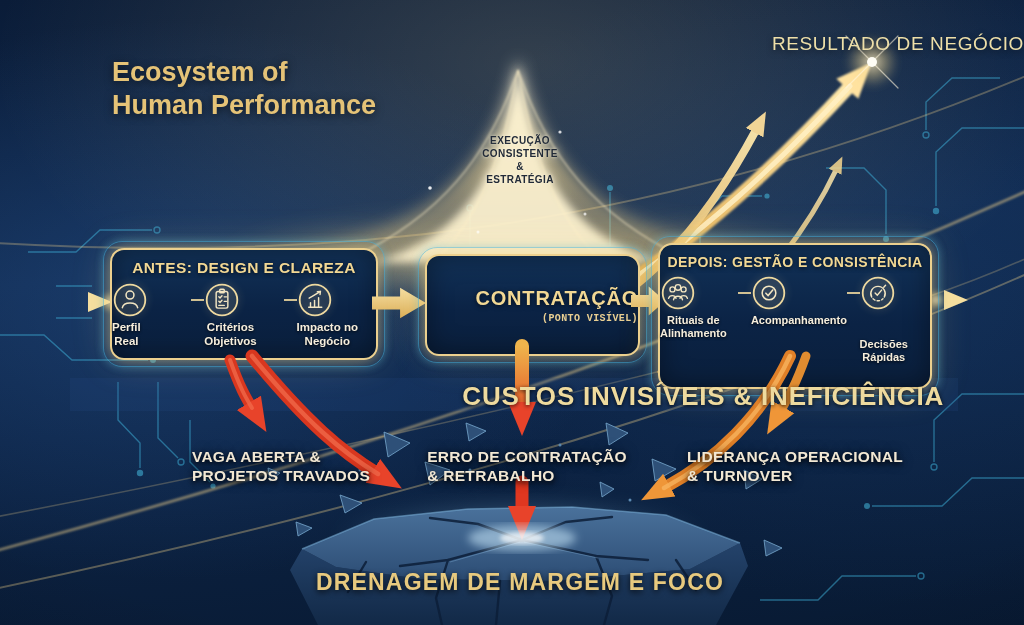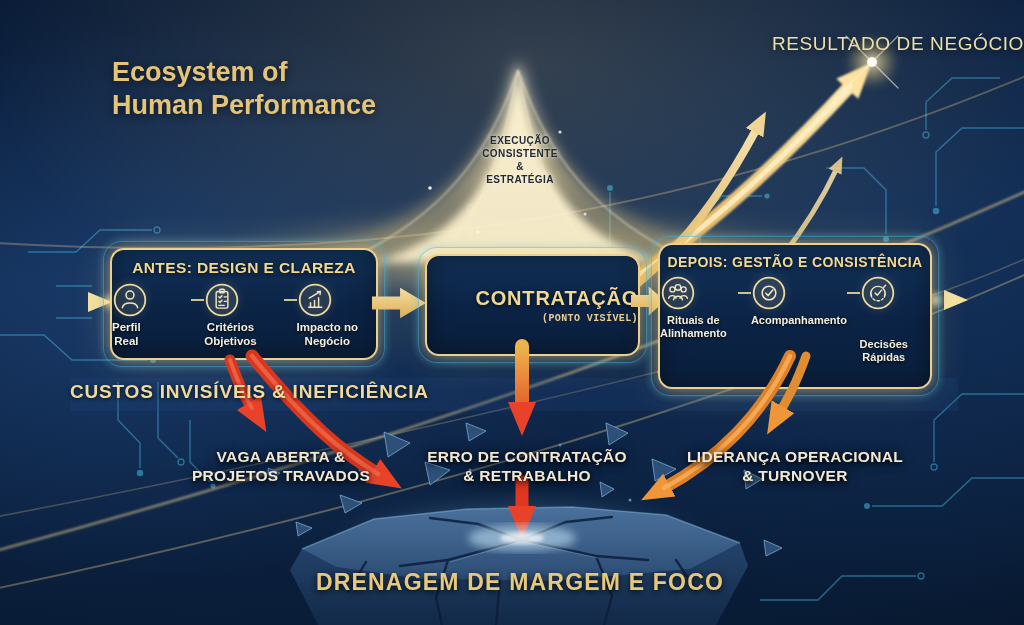--- a/index.html
+++ b/index.html
@@ -46,24 +46,24 @@
   .stage-after .item-label{font-size:11px;}
   .hiring-title{font-size:20px;font-weight:bold;color:#f2d894;letter-spacing:.8px;text-shadow:0 1px 5px rgba(0,0,0,.7);}
   .hiring-subtitle{font-size:10px;font-weight:bold;color:#e9cf92;margin-top:3px;letter-spacing:.4px;font-family:Liberation Mono, monospace;}
 
   .block-arrow{position:absolute;background:linear-gradient(180deg,#f8e5ac,#d8a84d);
     clip-path:polygon(0 33%,52% 33%,52% 10%,100% 50%,52% 90%,52% 67%,0 67%);
     filter:drop-shadow(0 0 8px rgba(250,215,130,.8));}
   .ba1{left:372px;top:284px;width:54px;height:38px;}
   .ba2{left:631px;top:283px;width:34px;height:36px;}
 
-  .band-text{position:absolute;left:70px;width:888px;top:381px;text-align:left;font-size:19px;font-weight:bold;
+  .band-text{position:absolute;left:56px;width:888px;top:381px;text-align:right;font-size:26px;font-weight:bold;
     color:#eeda9e;letter-spacing:.8px;text-shadow:0 1px 4px rgba(0,0,0,.8);}
 
-  .cost-label{position:absolute;text-align:center;font-size:15.5px;font-weight:bold;color:#f2e8d4;line-height:1.25;
+  .cost-label{position:absolute;text-align:left;font-size:15.5px;font-weight:bold;color:#f2e8d4;line-height:1.25;
     letter-spacing:.3px;transform:translateX(-50%);
     text-shadow:0 2px 5px rgba(0,0,0,.9),0 0 12px rgba(0,0,0,.55);}
   .cost-0{left:281px;top:447px;} .cost-1{left:527px;top:447px;} .cost-2{left:795px;top:447px;}
 
   .drain{position:absolute;left:16px;right:0;top:569px;text-align:center;font-size:23px;font-weight:bold;
     color:#e7c97e;letter-spacing:1.2px;text-shadow:0 2px 6px rgba(0,0,0,.85);}
 </style>
 </head>
 <body>
 

